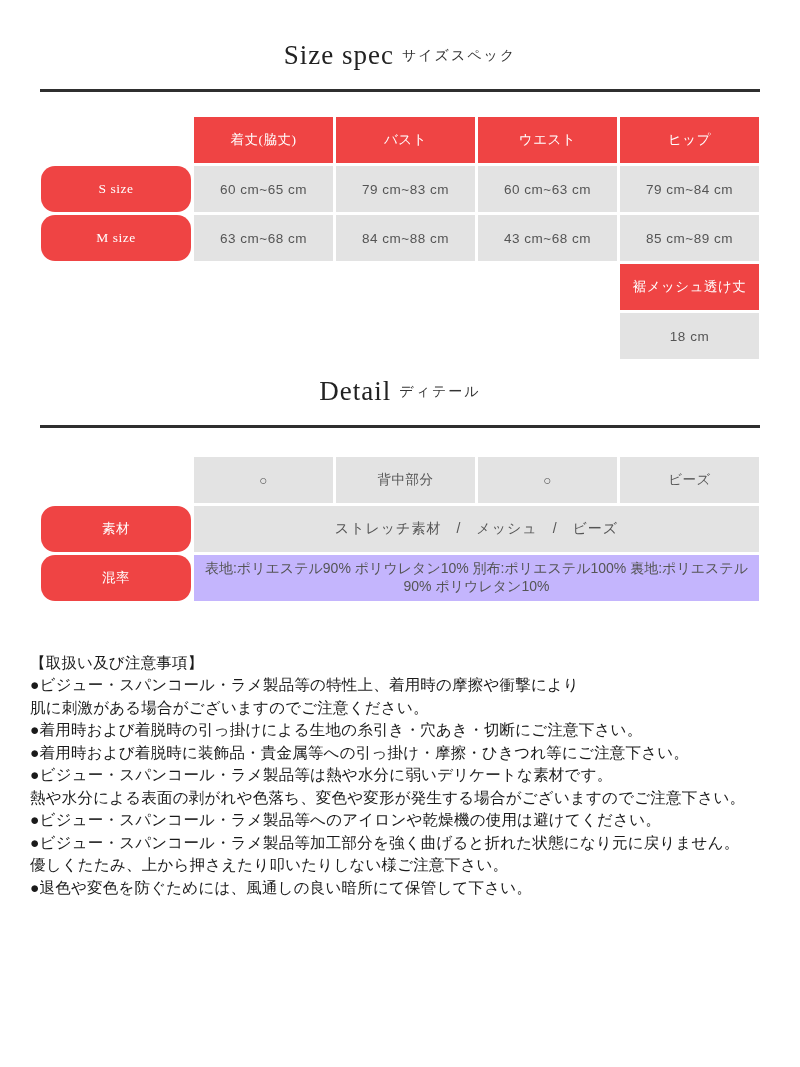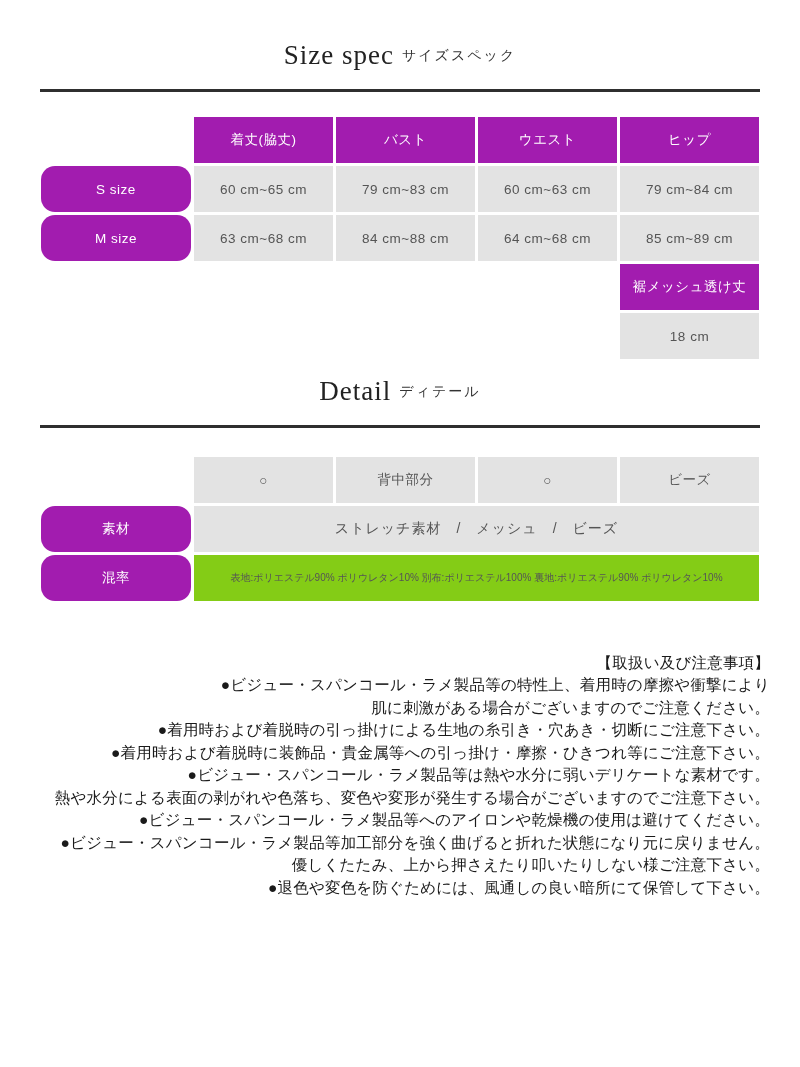--- a/index.html
+++ b/index.html
@@ -62,56 +62,56 @@
   table.spec td {
     height: 46px;
     text-align: center;
     vertical-align: middle;
     font-size: 13.5px;
     color: #ffffff;
     background: #5d5d5d;
     letter-spacing: 0.5px;
   }
   table.spec td.hdr {
-    background: #a21caf;
+    background: #ef4444;
     color: #ffffff;
+    font-family: Liberation Serif, serif;
   }
   table.spec td.val {
     background: #e3e3e3;
     color: #555555;
     text-align: center;
   }
   table.spec td.blank {
     background: transparent;
   }
   td.col-label { width: 150px; border-radius: 14px; }
 
   
   table.spec td.mat-val {
     background: #e3e3e3;
     color: #555;
     font-size: 14px;
     letter-spacing: 1px;
   }
   table.spec td.mix-val {
-    background: #84cc16;
+    background: #c4b5fd;
     color: #555;
-    font-size: 10px;
+    font-size: 14px;
     letter-spacing: 0;
   }
 
   
   .notes {
     margin: 48px 30px 0 30px;
     font-family: "Liberation Serif", serif;
     font-size: 15.5px;
     line-height: 1.45;
     color: #1a1a1a;
     letter-spacing: 0.2px;
-    text-align: right;
   }
   .notes p { margin: 0; white-space: pre-wrap; }
 </style>
 </head>
 <body>
 
 <div class="page">
 
   <div class="section-head">
     <span class="en">Size spec</span><span class="jp">サイズスペック</span>
@@ -132,21 +132,21 @@
         <td class="hdr col-label">S size</td>
         <td class="val">60 cm~65 cm</td>
         <td class="val">79 cm~83 cm</td>
         <td class="val">60 cm~63 cm</td>
         <td class="val">79 cm~84 cm</td>
       </tr>
       <tr>
         <td class="hdr col-label">M size</td>
         <td class="val">63 cm~68 cm</td>
         <td class="val">84 cm~88 cm</td>
-        <td class="val">64 cm~68 cm</td>
+        <td class="val">43 cm~68 cm</td>
         <td class="val">85 cm~89 cm</td>
       </tr>
       <tr>
         <td class="blank col-label"></td>
         <td class="blank"></td>
         <td class="blank"></td>
         <td class="blank"></td>
         <td class="hdr">裾メッシュ透け丈</td>
       </tr>
       <tr>

